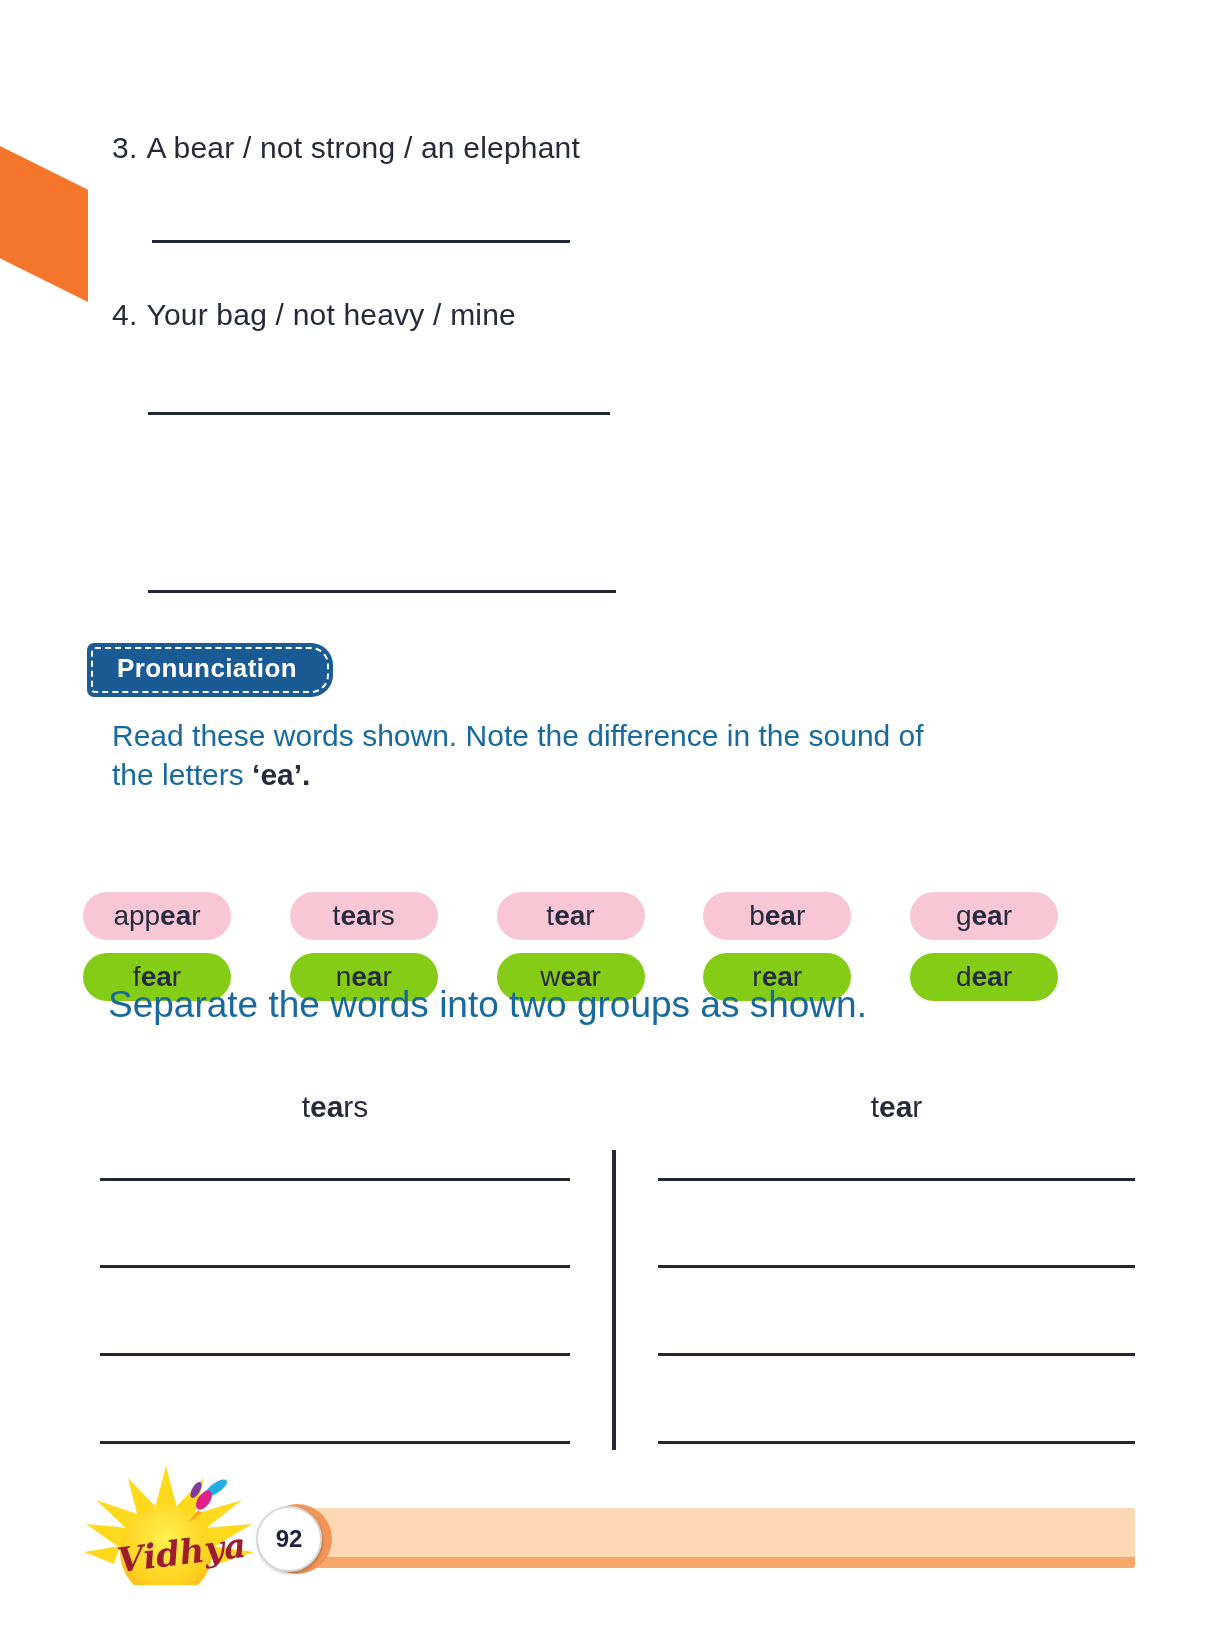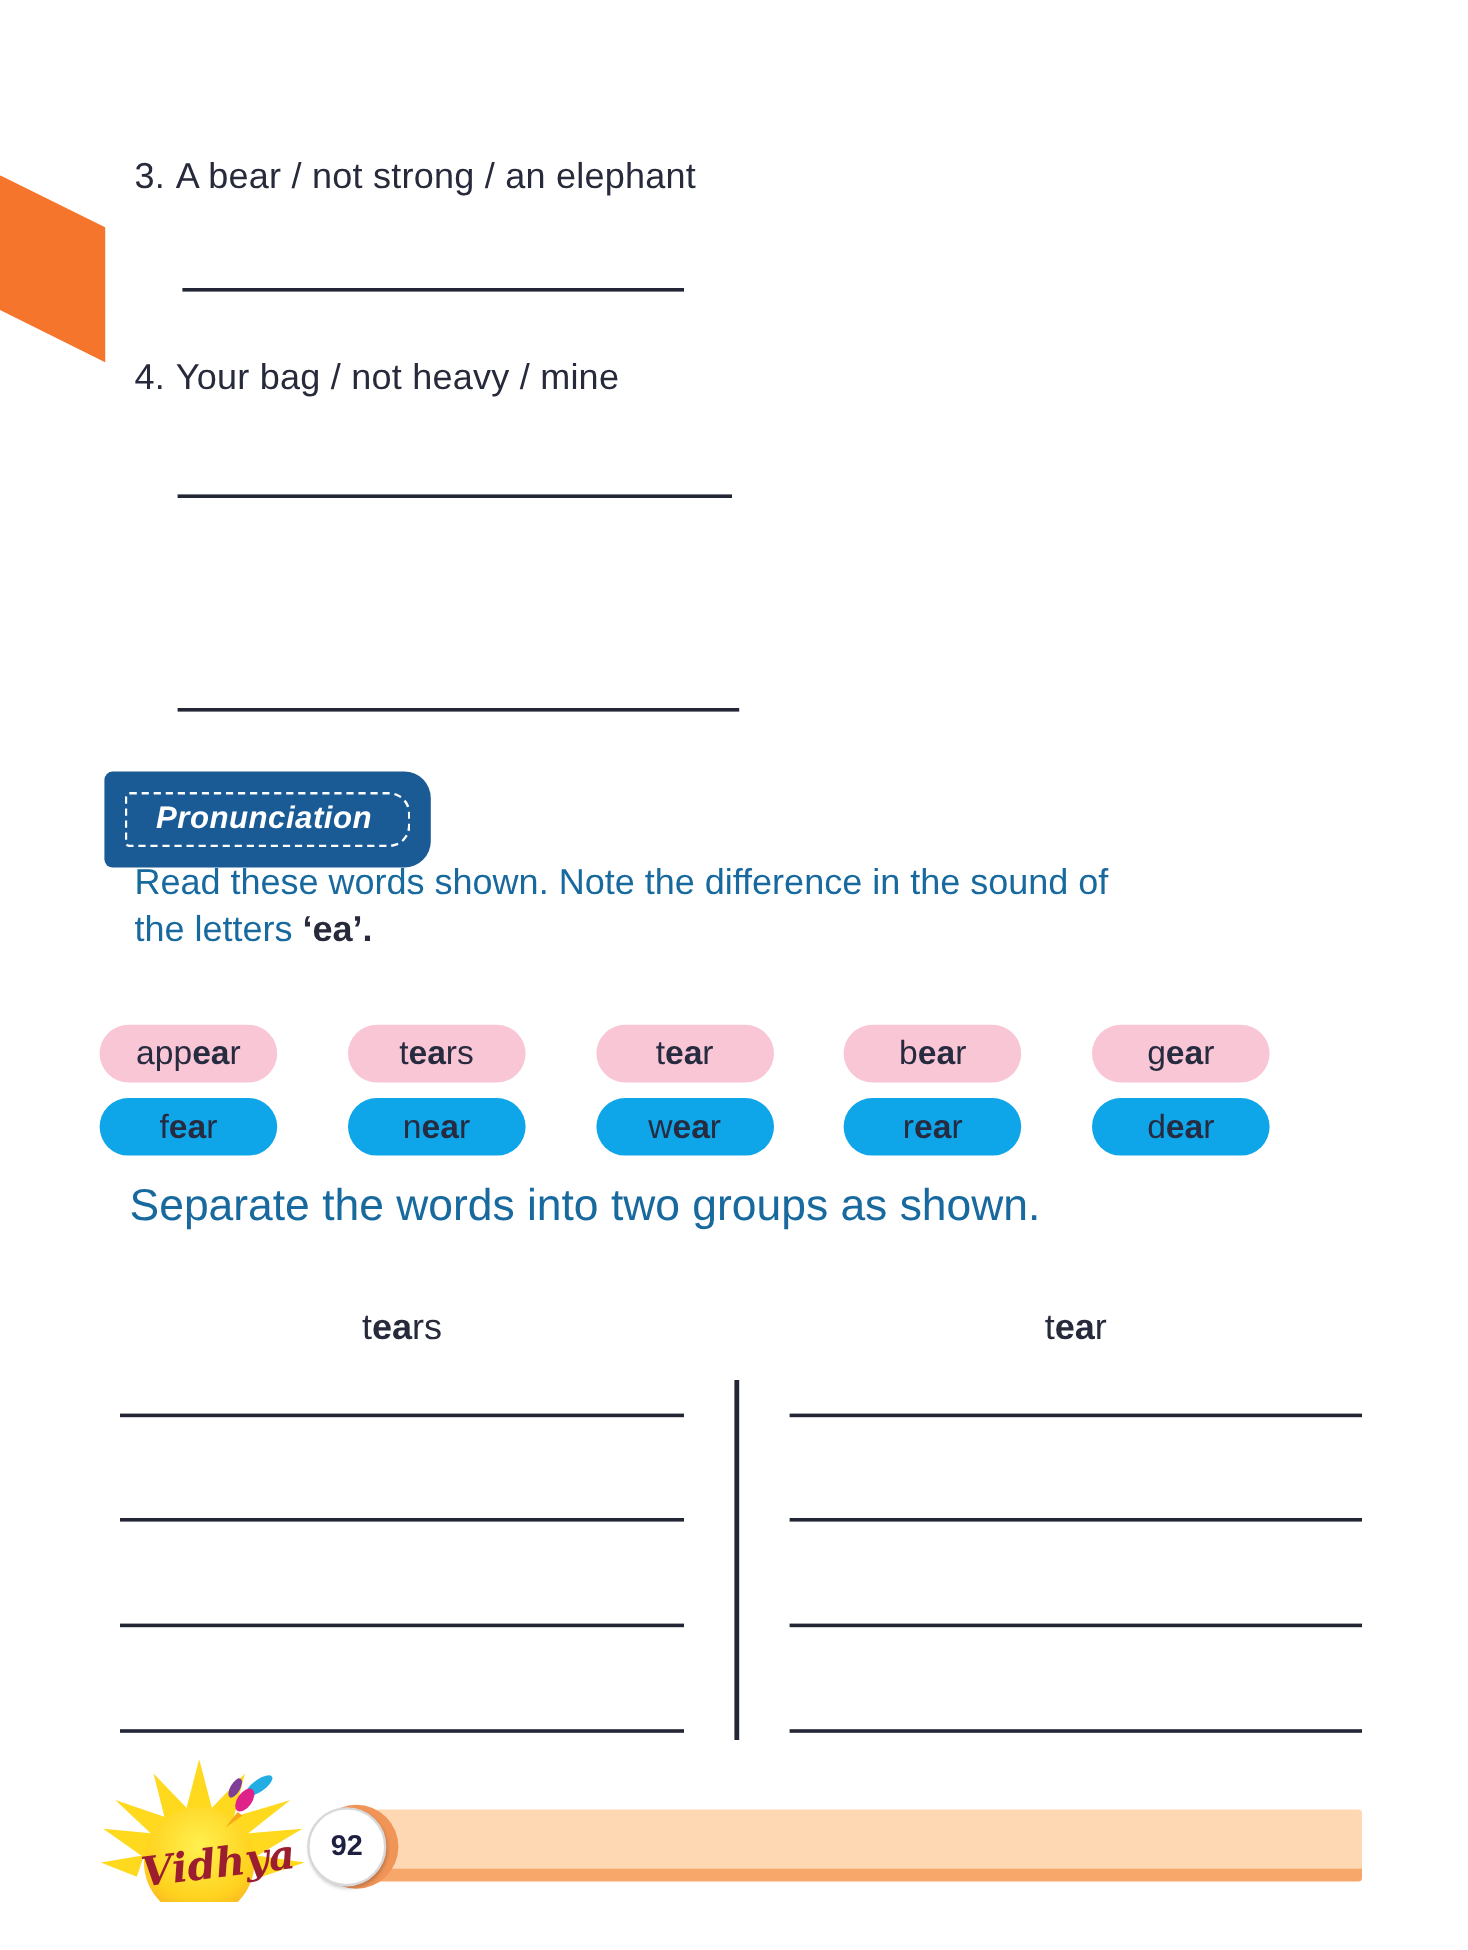--- a/index.html
+++ b/index.html
@@ -13,40 +13,40 @@
     -webkit-clip-path:polygon(0 0,100% 28%,100% 100%,0 72%);
     clip-path:polygon(0 0,100% 28%,100% 100%,0 72%);
   }
   
   .ex-item{position:absolute;left:112px;font-size:30px;letter-spacing:.2px;color:#262a3a;white-space:nowrap;text-align:right;}
   .ex-item .num{margin-right:9px;}
   .ans-line{position:absolute;border-top:3px solid #232635;height:0;}
   
   .badge{
     position:absolute;left:88px;top:644px;background:#1b5b95;
-    border-radius:6px 21px 21px 6px;padding:16px;box-shadow:0 0 0 1px #1b5b95;font-style:italic;
+    border-radius:6px 21px 21px 6px;padding:3px;box-shadow:0 0 0 1px #1b5b95;
   }
   .badge-inner{
     border:2px dashed #ffffff;border-radius:4px 18px 18px 4px;
     padding:4px 30px 7px 24px;color:#ffffff;font-size:26px;font-weight:bold;letter-spacing:.4px;
   }
   
   .instr{position:absolute;left:112px;top:716px;font-size:30px;line-height:39px;color:#17699e;width:990px;}
   .instr .emph{color:#262a3a;font-weight:bold;}
   .instr2{position:absolute;left:108px;top:984px;font-size:37px;color:#17699e;white-space:nowrap;}
   
-  .pill-row{position:absolute;left:83px;width:975px;display:flex;justify-content:space-between;}
+  .pill-row{position:absolute;left:83px;width:975px;display:flex;justify-content:space-between;margin-top:38px;}
   .row1{top:854px;}
   .row2{top:915px;}
   .pill{
     width:148px;height:48px;border-radius:24px;display:flex;align-items:center;justify-content:center;
     font-size:28px;color:#272b40;
   }
   .pill.pink{background:#f9c6d5;}
-  .pill.blue{background:#0ea5e9;}
+  .pill.blue{background:#84cc16;}
   .pill b, .col-head b{font-weight:bold;}
   
   .col-head{position:absolute;top:1090px;font-size:30px;color:#262a3a;text-align:center;white-space:nowrap;}
   .col-head.left{left:100px;width:470px;}
   .col-head.right{left:658px;width:477px;}
   .wline{position:absolute;border-top:3px solid #232635;height:0;}
   .wline.l{left:100px;width:470px;}
   .wline.r{left:658px;width:477px;}
   .vdivider{position:absolute;left:612px;top:1150px;width:4px;height:300px;background:#232635;}
   

